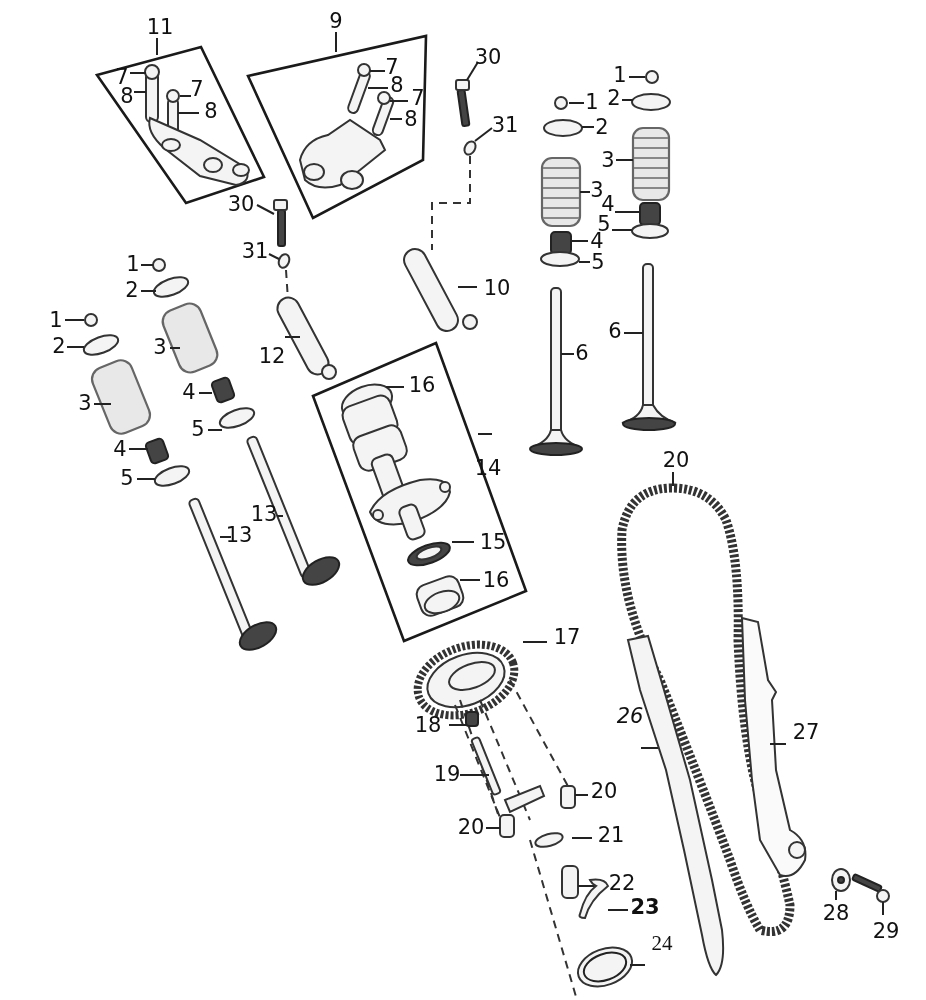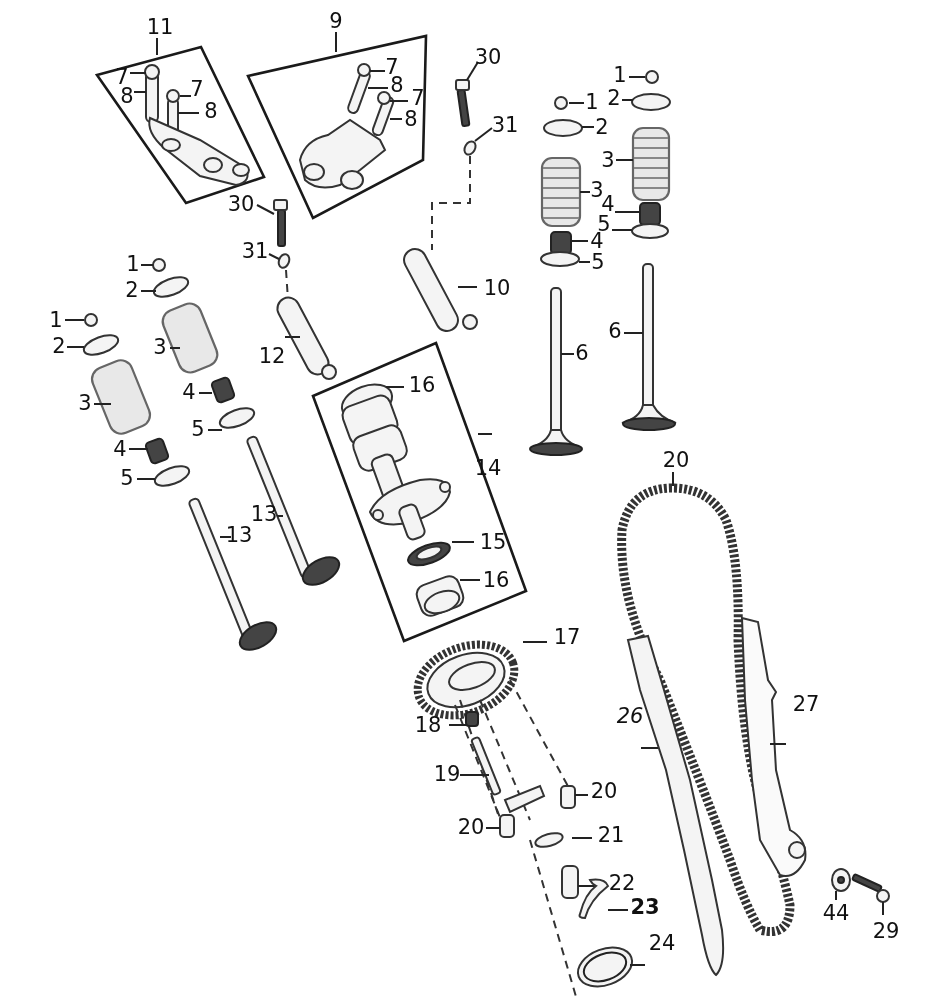--- a/index.html
+++ b/index.html
@@ -296,20 +296,20 @@
     <span class="callout" style="left: 493px; top: 542px;">15</span>
     <span class="callout" style="left: 496px; top: 580px;">16</span>
     <span class="callout" style="left: 567px; top: 637px;">17</span>
     <span class="callout" style="left: 428px; top: 725px;">18</span>
     <span class="callout" style="left: 447px; top: 774px;">19</span>
     <span class="callout" style="left: 604px; top: 791px;">20</span>
     <span class="callout" style="left: 471px; top: 827px;">20</span>
     <span class="callout" style="left: 611px; top: 835px;">21</span>
     <span class="callout" style="left: 622px; top: 883px;">22</span>
     <span class="callout" style="left: 645px; top: 907px; font-weight: bold;">23</span>
-    <span class="callout" style="left: 662px; top: 943px;">24</span>
+    <span class="callout" style="left: 662px; top: 943px; font-family: Liberation Serif, serif;">24</span>
     <span class="callout" style="left: 676px; top: 460px;">20</span>
     <span class="callout" style="left: 630px; top: 716px; font-style: italic;">26</span>
-    <span class="callout" style="left: 806px; top: 704px;">27</span>
-    <span class="callout" style="left: 836px; top: 913px;">44</span>
+    <span class="callout" style="left: 806px; top: 732px;">27</span>
+    <span class="callout" style="left: 836px; top: 913px;">28</span>
     <span class="callout" style="left: 886px; top: 931px;">29</span>
   </div>
 </div>
 
 </body></html>

